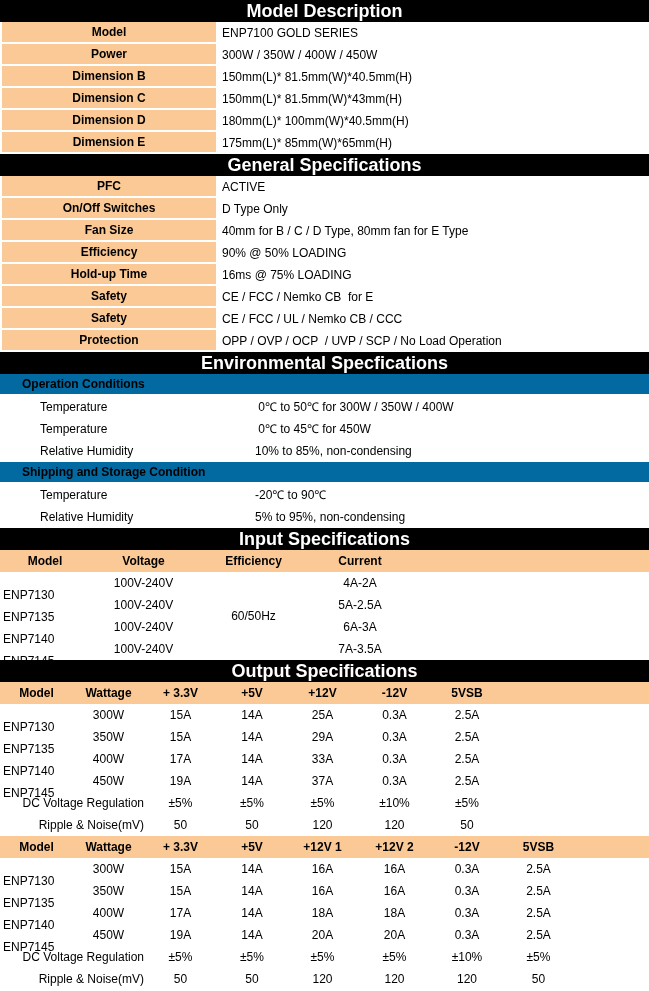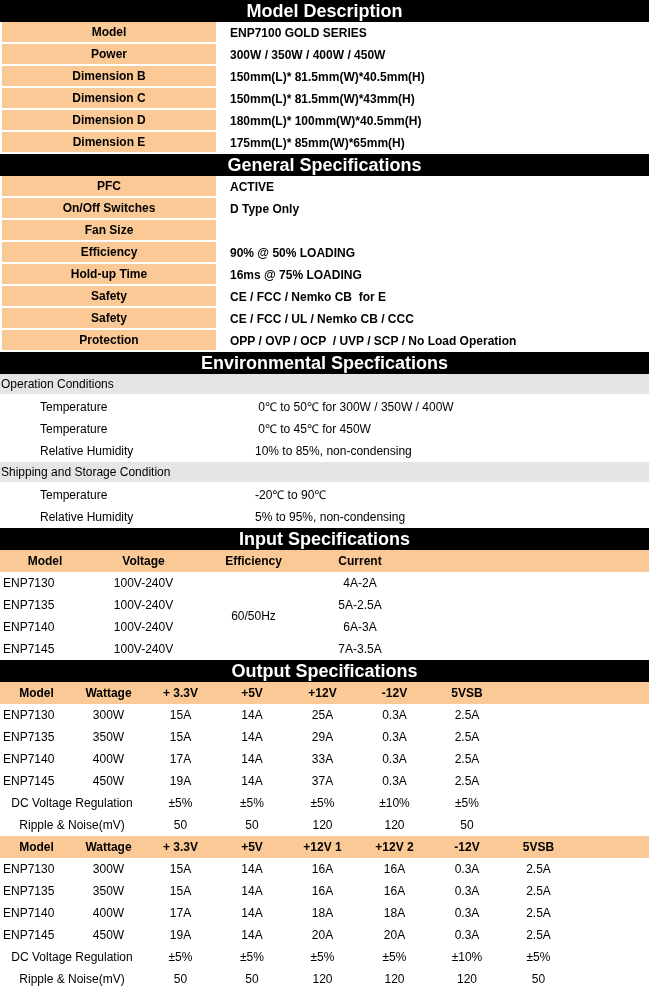--- a/index.html
+++ b/index.html
@@ -7,46 +7,46 @@
   .sheet { width: 649px; height: 991px; background: #fff; overflow: hidden; }
 
   .bar { height: 22px; line-height: 22px; background: #000000; color: #ffffff;
          font-weight: bold; text-align: center; font-size: 18px; }
 
   
   .kvrow { display: flex; height: 22px; }
   .kvlabel { width: 216px; box-sizing: border-box; background: #FBC996;
              border-bottom: 2px solid #fff; border-left: 2px solid #fff;
              font-weight: bold; text-align: center; line-height: 20px; }
-  .kvvalue { flex: 1; line-height: 22px; padding-left: 14px; white-space: pre; font-weight: bold; }
-
-  
-  .band { height: 22px; box-sizing: border-box; background: #e5e5e5;
-          border-bottom: 2px solid #fff; font-weight: normal; line-height: 20px;
-          padding-left: 1px; }
+  .kvvalue { flex: 1; line-height: 22px; padding-left: 6px; white-space: pre; }
+
+  
+  .band { height: 22px; box-sizing: border-box; background: #0369a1;
+          border-bottom: 2px solid #fff; font-weight: bold; line-height: 20px;
+          padding-left: 22px; }
   .envrow { display: flex; height: 22px; line-height: 22px; padding-left: 36px; }
   .envlabel { width: 219px; box-sizing: border-box; padding-left: 4px; }
   .envvalue { flex: 1; white-space: pre; }
 
   
   .trow { display: flex; height: 22px; line-height: 22px; }
   .ohead { background: #FBC996; font-weight: bold; }
   .c { text-align: center; }
-  .model-cell { text-align: left; padding-left: 3px; box-sizing: border-box; }
+  .model-cell { text-align: left; padding-left: 3px; box-sizing: border-box; margin-top: 12px; }
 
   
   .ic1 { width: 90px; } .ic2 { width: 107px; } .ic3 { width: 113px; } .ic4 { width: 100px; }
   .input-body { position: relative; }
   .freq-merged { position: absolute; left: 197px; top: 0; width: 113px; height: 88px;
                  display: flex; align-items: center; justify-content: center; }
 
   
   .oc1 { width: 73px; } .oc2 { width: 71px; } .oc3 { width: 73px; } .oc4 { width: 70px; }
   .oc5 { width: 71px; } .oc6 { width: 73px; } .oc7 { width: 72px; } .oc8 { width: 71px; }
-  .flabel { width: 144px; text-align: center; }
+  .flabel { width: 144px; text-align: right; }
 </style>
 </head>
 <body>
 
 <div class="sheet">
 
   <div class="bar">Model Description</div>
 
   <div class="kvrow">
     <div class="kvlabel">Model</div>
@@ -78,20 +78,21 @@
   <div class="kvrow">
     <div class="kvlabel">PFC</div>
     <div class="kvvalue">ACTIVE</div>
   </div>
   <div class="kvrow">
     <div class="kvlabel">On/Off Switches</div>
     <div class="kvvalue">D Type Only</div>
   </div>
   <div class="kvrow">
     <div class="kvlabel">Fan Size</div>
+    <div class="kvvalue">40mm for B / C / D Type, 80mm fan for E Type</div>
   </div>
   <div class="kvrow">
     <div class="kvlabel">Efficiency</div>
     <div class="kvvalue">90% @ 50% LOADING</div>
   </div>
   <div class="kvrow">
     <div class="kvlabel">Hold-up Time</div>
     <div class="kvvalue">16ms @ 75% LOADING</div>
   </div>
   <div class="kvrow">

